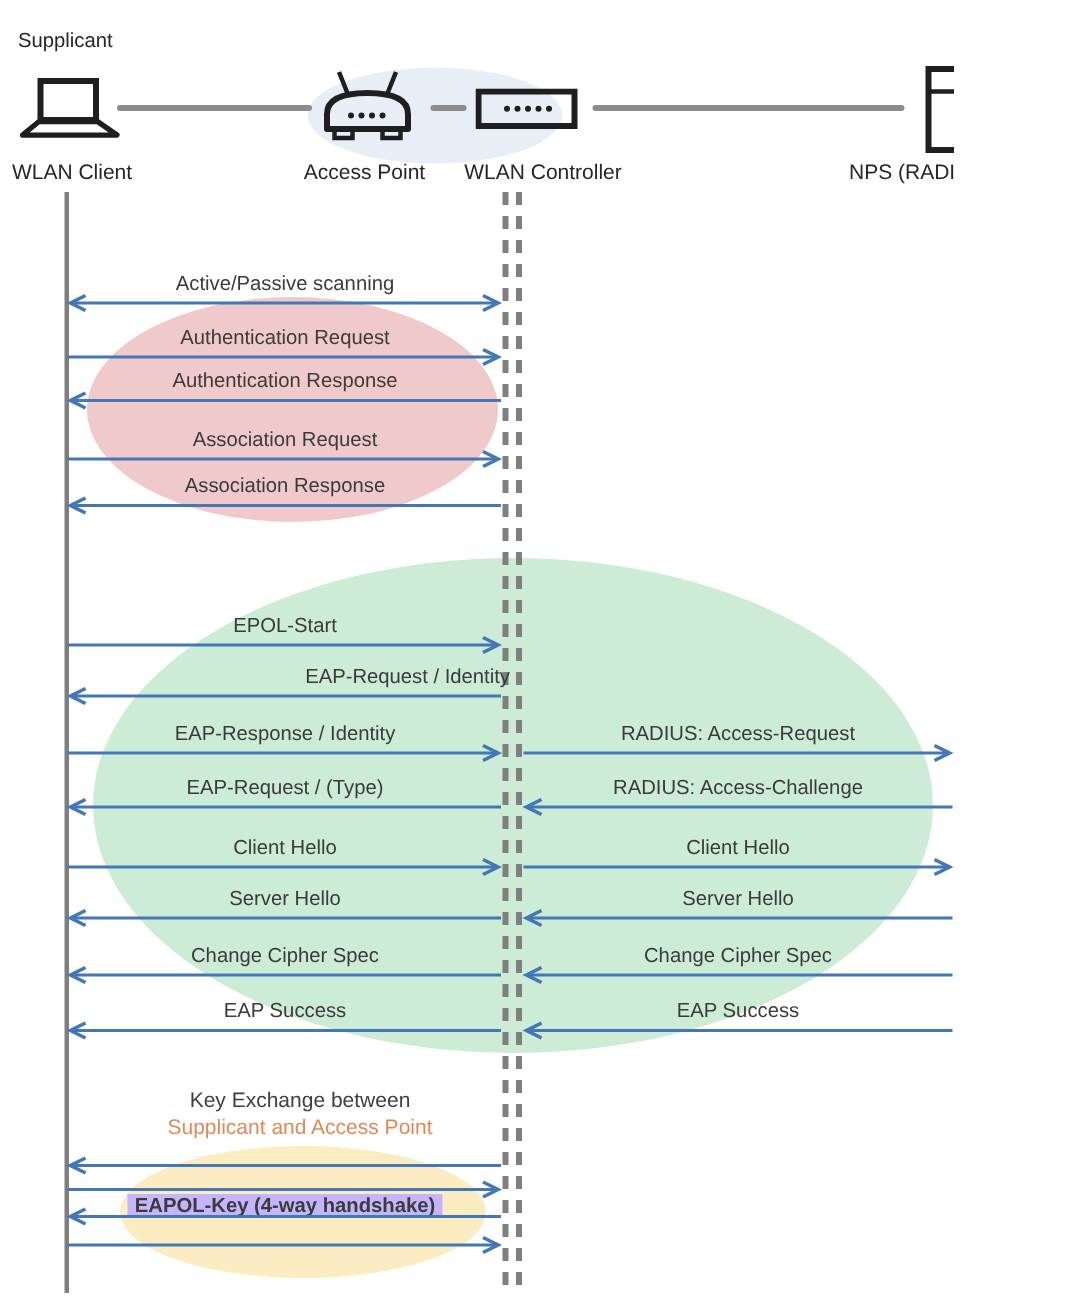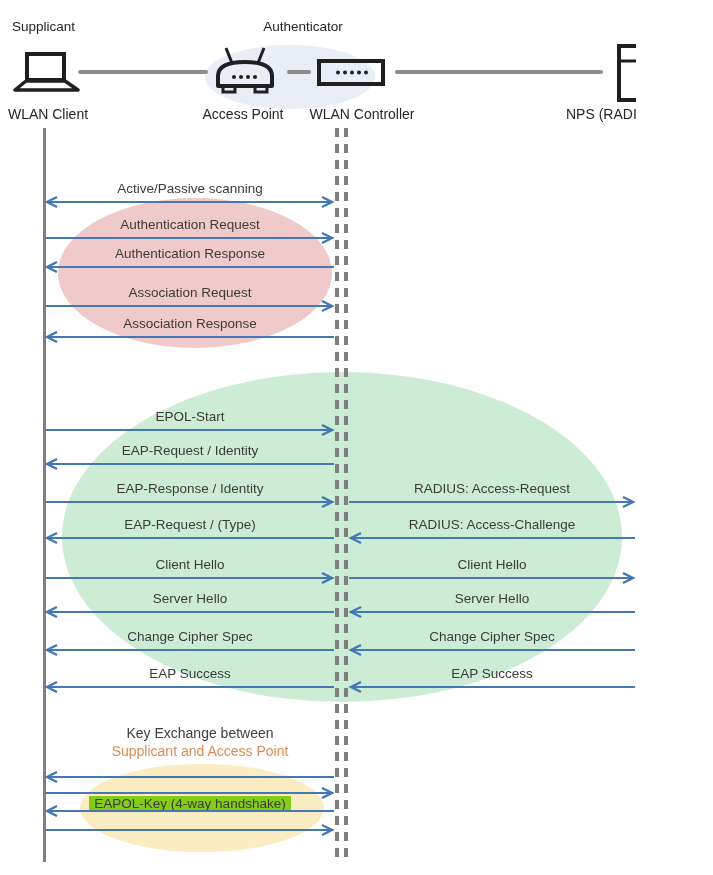--- a/index.html
+++ b/index.html
@@ -18,33 +18,32 @@
   .connector{position:absolute;top:70px;height:4px;border-radius:2px;background:var(--connector);}
   .ellipse{position:absolute;border-radius:50%;}
   .phase-title{
     position:absolute;width:300px;text-align:center;font-size:14px;line-height:18px;
     white-space:nowrap;
   }
   .msg-label{
     position:absolute;width:300px;text-align:center;font-size:13.5px;height:16px;
     line-height:15px;color:var(--msgtext);white-space:nowrap;
   }
-  .msg-label.boxed span{background:#84cc16;padding:0 5px;}
+  .msg-label.boxed span{background:#c4b5fd;padding:0 5px;font-weight:bold;}
   svg.arrow{position:absolute;overflow:visible;}
   .icon{position:absolute;}
 </style>
 </head>
 <body>
 
 <div class="canvas">
 
   <div class="ellipse abs" id="header-ellipse" style="left: 205px; top: 45px; width: 170px; height: 64px; background: rgb(233, 237, 246);"></div>
 
   <div class="role-label" style="left:12px;">Supplicant</div>
-  <div class="role-label" style="left:203px;width:200px;text-align:center;">Authenticator</div>
 
   <div class="connector" style="left:78px;width:130px;"></div>
   <div class="connector" style="left:287px;width:24px;"></div>
   <div class="connector" style="left:395px;width:208px;"></div>
 
   <div class="icon" style="left:10px;top:52px;">
     <svg width="72" height="42" viewBox="0 0 72 42">
       <rect x="17" y="2" width="37" height="26" fill="none" stroke="#1f1f1f" stroke-width="4"></rect>
       <path d="M5 38 L16 29 L55 29 L68 38 Z" fill="none" stroke="#1f1f1f" stroke-width="3.5" stroke-linejoin="round"></path>
     </svg>
@@ -122,21 +121,21 @@
       <div class="msg-label" style="left: 40px; top: 316px;"><span>Association Response</span></div>
       <svg width="289" height="16" class="arrow" style="left: 45px; top: 329px;">
         <line x1="3" x2="289" y1="8" y2="8" stroke="#4377b6" stroke-width="2"></line>
         <path d="M 12 3 L 2 8 L 12 13" fill="none" stroke="#4377b6" stroke-width="2.4"></path>
       </svg>
       <div class="msg-label" style="left: 40px; top: 409px;"><span>EPOL-Start</span></div>
       <svg width="289" height="16" class="arrow" style="left: 45px; top: 422px;">
         <line x1="0" x2="286" y1="8" y2="8" stroke="#4377b6" stroke-width="2"></line>
         <path d="M 277 3 L 287 8 L 277 13" fill="none" stroke="#4377b6" stroke-width="2.4"></path>
       </svg>
-      <div class="msg-label" style="left: 40px; top: 443px;"><span>EAP-Request / Identity</span></div>
+      <div class="msg-label" style="left: 40px; top: 443px; text-align: right;"><span>EAP-Request / Identity</span></div>
       <svg width="289" height="16" class="arrow" style="left: 45px; top: 456px;">
         <line x1="3" x2="289" y1="8" y2="8" stroke="#4377b6" stroke-width="2"></line>
         <path d="M 12 3 L 2 8 L 12 13" fill="none" stroke="#4377b6" stroke-width="2.4"></path>
       </svg>
       <div class="msg-label" style="left: 40px; top: 481px;"><span>EAP-Response / Identity</span></div>
       <svg width="289" height="16" class="arrow" style="left: 45px; top: 494px;">
         <line x1="0" x2="286" y1="8" y2="8" stroke="#4377b6" stroke-width="2"></line>
         <path d="M 277 3 L 287 8 L 277 13" fill="none" stroke="#4377b6" stroke-width="2.4"></path>
       </svg>
       <div class="msg-label" style="left: 342px; top: 481px;"><span>RADIUS: Access-Request</span></div>

